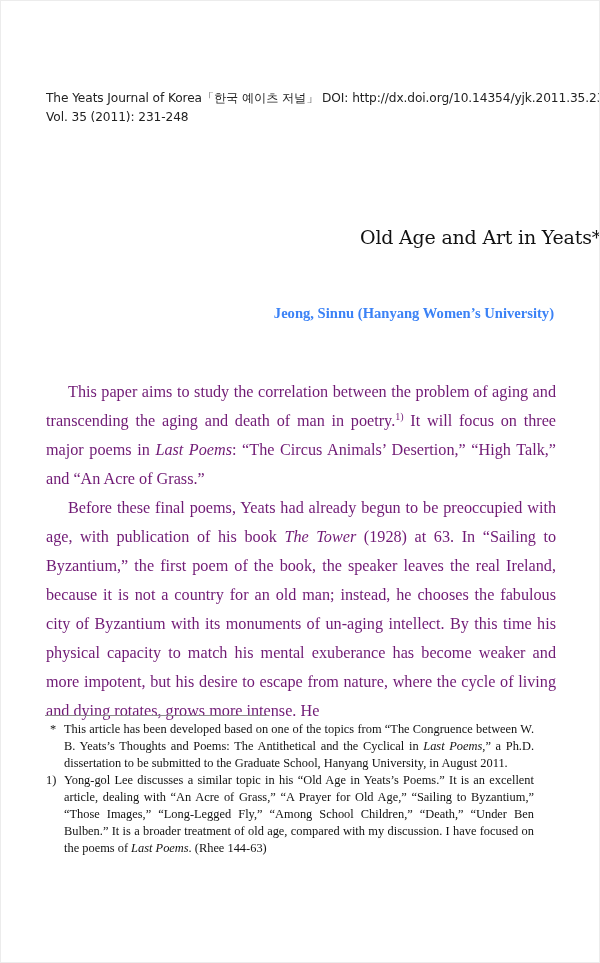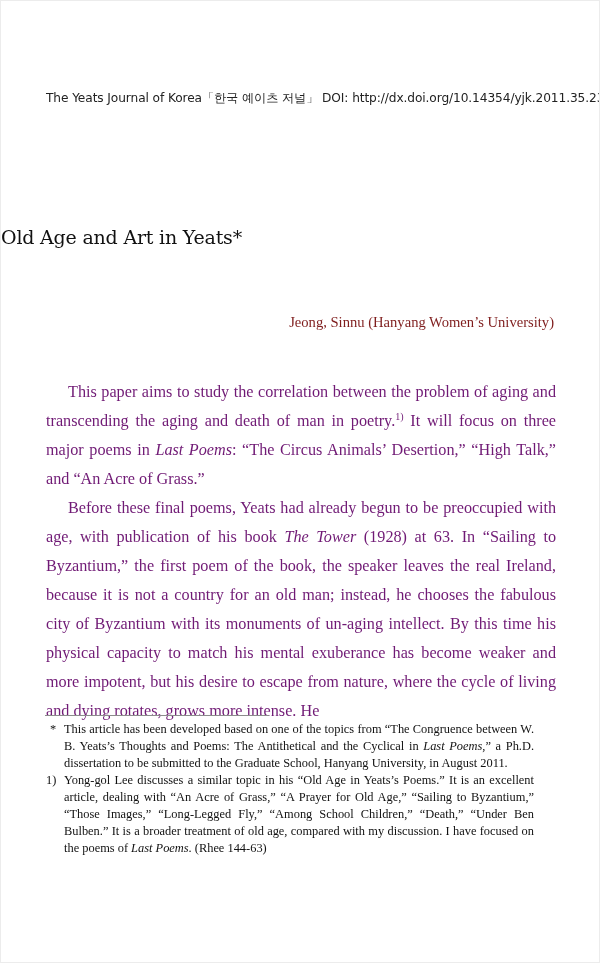--- a/index.html
+++ b/index.html
@@ -27,36 +27,37 @@
       color: #222222;
       letter-spacing: -0.1px;
     }
     .header .journal { }
     .header .line { white-space: nowrap; }
     .title {
       position: absolute;
       left: 0;
       top: 222px;
       width: 600px;
-      text-align: left;
+      text-align: right;
       font-family: "DejaVu Serif", "Liberation Serif", serif;
       font-size: 19px;
       line-height: 28px;
       color: #111111;
       letter-spacing: -0.2px;
     }
     .author {
       position: absolute;
       right: 45px;
-      top: 311px;
+      top: 302px;
       font-family: "Liberation Serif", serif;
       font-size: 14.6px;
       line-height: 20px;
-      color: #7f1d1d;
+      color: #3b82f6;
       white-space: nowrap;
+      font-weight: bold;
     }
     .body-text {
       position: absolute;
       left: 45px;
       top: 377px;
       width: 510px;
       font-family: "Liberation Serif", serif;
       font-size: 16.2px;
       line-height: 29px;
       text-align: justify;
@@ -102,20 +103,21 @@
       width: 16px;
     }
     .footnote .marker.star { left: 4px; }
     em { font-style: italic; }
   </style>
 </head>
 <body>
 
 <div class="header">
   <div class="line"><span class="journal">The Yeats Journal of Korea</span><span>「한국 예이츠 저널」</span> <span>DOI:</span> <span>http://dx.doi.org/10.14354/yjk.2011.35.231</span></div>
+  <div class="line">Vol. 35 (2011): 231-248</div>
 </div>
 
 <div class="title">Old Age and Art in Yeats*</div>
 
 <div class="author">Jeong, Sinnu (Hanyang Women’s University)</div>
 
 <div class="body-text">
   <p><span>This paper aims to study the correlation between the problem of aging and transcending the aging and death of man in poetry.</span><sup>1)</sup><span> It will focus on  three major poems in </span><em>Last Poems</em><span>: “The Circus Animals’ Desertion,” “High Talk,” and “An Acre of Grass.”</span></p>
   <p><span>Before these final poems, Yeats had already begun to be preoccupied with age, with publication of his book </span><em>The Tower</em><span> (1928) at 63. In “Sailing to Byzantium,” the first poem of the book, the speaker leaves the real Ireland, because it is not a country for an old man; instead, he chooses the fabulous city of Byzantium with its monuments of un-aging intellect. By this time his physical capacity to match his mental exuberance has become weaker and more impotent, but his desire to escape from nature, where the cycle of living and dying rotates, grows more intense. He</span></p>
 </div>

